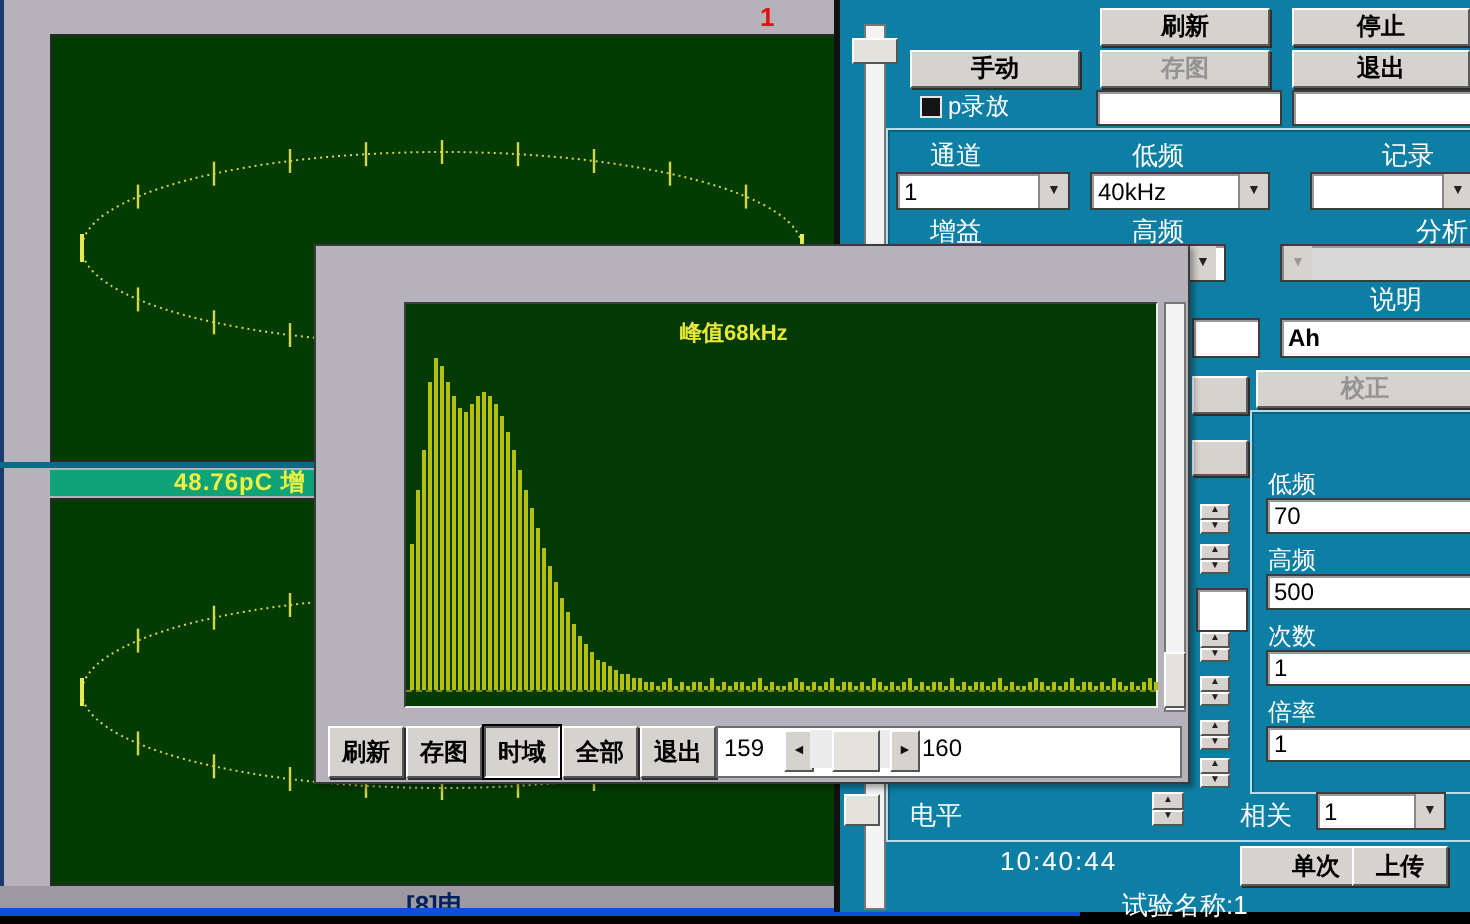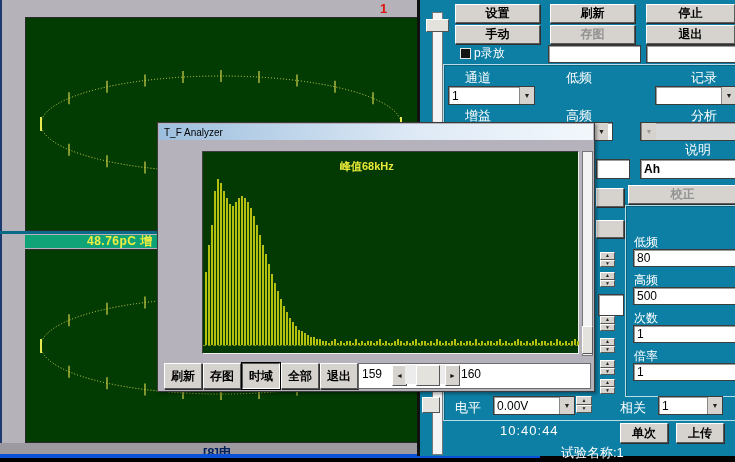--- a/index.html
+++ b/index.html
@@ -138,23 +138,20 @@
   <div class="abs" style="left:0;top:454px;width:540px;height:4px;background:#0a50d8;"></div>
   <div class="abs" style="left:0;top:458px;width:735px;height:4px;background:#000;"></div>
   <div class="abs" style="left:540px;top:456px;width:195px;height:6px;background:#000;"></div>
 
   <div class="abs panel" style="left:417px;top:0;width:318px;height:456px;">
 
     <div class="abs slider-track" style="left:12px;top:12px;width:9px;height:441px;"></div>
     <div class="abs slider-thumb" style="left:6px;top:19px;width:21px;height:11px;"></div>
     <div class="abs slider-thumb" style="left:2px;top:397px;width:16px;height:14px;"></div>
 
-    <div class="abs btn" style="left:35px;top:4px;width:83px;height:17px;">
-        <span>设置</span>
-      </div>
     <div class="abs btn" style="left:130px;top:4px;width:83px;height:17px;">
         <span>刷新</span>
       </div>
     <div class="abs btn" style="left:226px;top:4px;width:87px;height:17px;">
         <span>停止</span>
       </div>
 
     <div class="abs btn" style="left:35px;top:25px;width:83px;height:17px;">
         <span>手动</span>
       </div>
@@ -173,28 +170,32 @@
     <div class="abs grp" style="left:23px;top:64px;width:292px;height:355px;"></div>
 
     <div class="abs lbl" style="left:45px;top:69px;">通道</div>
     <div class="abs lbl" style="left:146px;top:69px;">低频</div>
     <div class="abs lbl" style="left:271px;top:69px;">记录</div>
 
     <div class="abs dd" style="left:28px;top:86px;width:85px;height:17px;">
       <span class="dd-text">1</span>
       <span class="dd-btn">▼</span>
     </div>
+    <div class="abs dd" style="left:125px;top:86px;width:88px;height:17px;">
+      <span class="dd-text">40kHz</span>
+      <span class="dd-btn">▼</span>
+    </div>
     <div class="abs dd" style="left:235px;top:86px;width:80px;height:17px;">
       <span class="dd-text"></span>
       <span class="dd-btn">▼</span>
     </div>
 
     <div class="abs lbl" style="left:45px;top:107px;">增益</div>
     <div class="abs lbl" style="left:146px;top:107px;">高频</div>
-    <div class="abs lbl" style="left:271px;top:107px;">分析</div>
+    <div class="abs lbl" style="left:288px;top:107px;">分析</div>
 
     <div class="abs dd" style="left:173px;top:122px;width:18px;height:17px;">
       <span class="dd-btn" style="width:13px;">▼</span>
     </div>
 
     <div class="abs dd disabled" style="left:220px;top:122px;width:95px;height:17px;">
       <span class="dd-btn">▼</span>
     </div>
 
     <div class="abs lbl" style="left:265px;top:141px;">说明</div>
@@ -206,21 +207,21 @@
     <div class="abs btn disabled" style="left:176px;top:188px;width:26px;height:17px;"></div>
     <div class="abs btn disabled" style="left:176px;top:220px;width:26px;height:16px;"></div>
     <div class="abs btn disabled" style="left:208px;top:185px;width:107px;height:17px;">
       <span>校正</span>
       </div>
 
     <div class="abs grp" style="left:205px;top:205px;width:112px;height:190px;"></div>
 
     <div class="abs lbl" style="left:214px;top:234px;font-size:12px;">低频</div>
     <div class="abs field" style="left:213px;top:249px;width:97px;height:16px;">
-        <span>80</span>
+        <span>70</span>
       </div>
     <div class="abs lbl" style="left:214px;top:272px;font-size:12px;">高频</div>
     <div class="abs field" style="left:213px;top:287px;width:97px;height:16px;">
         <span>500</span>
       </div>
     <div class="abs lbl" style="left:214px;top:310px;font-size:12px;">次数</div>
     <div class="abs field" style="left:213px;top:325px;width:97px;height:16px;">
         <span>1</span>
       </div>
     <div class="abs lbl" style="left:214px;top:348px;font-size:12px;">倍率</div>
@@ -248,48 +249,41 @@
     <div class="abs spin" style="left:180px;top:360px;width:15px;height:15px;">
         <div>▲</div>
         <div>▼</div>
       </div>
     <div class="abs spin" style="left:180px;top:379px;width:15px;height:15px;">
         <div>▲</div>
         <div>▼</div>
       </div>
 
     <div class="abs lbl" style="left:35px;top:399px;">电平</div>
-    <div class="abs dd" style="left:73px;top:396px;width:80px;height:17px;">
-      <span class="dd-text">0.00V</span>
-      <span class="dd-btn">▼</span>
-    </div>
     <div class="abs spin" style="left:156px;top:396px;width:16px;height:17px;">
         <div>▲</div>
         <div>▼</div>
       </div>
     <div class="abs lbl" style="left:200px;top:399px;">相关</div>
     <div class="abs dd" style="left:238px;top:396px;width:63px;height:17px;">
       <span class="dd-text">1</span>
       <span class="dd-btn">▼</span>
     </div>
 
     <div class="abs time-text" style="left:80px;top:423px;">10:40:44</div>
-    <div class="abs btn" style="left:200px;top:423px;width:46px;height:18px;">
+    <div class="abs btn" style="left:200px;top:423px;width:46px;height:18px;padding-left:14px;">
         <span>单次</span>
       </div>
     <div class="abs btn" style="left:256px;top:423px;width:46px;height:18px;">
         <span>上传</span>
       </div>
     <div class="abs lbl" style="left:141px;top:444px;">试验名称:1</div>
   </div>
 
   <div class="abs" id="tfwin">
-    <div class="abs titlebar">
-      <span>T_F Analyzer</span>
-    </div>
 
     <div class="abs plot">
       <div class="abs peak" style="left:137px;top:7px;">峰值68kHz</div>
       <div class="baseline"></div>
       <div id="histo" class="abs" style="left:0;top:0;width:375px;height:201px;">
           <div class="histo-bar" style="left: 2px; height: 73px;"></div>
           <div class="histo-bar" style="left: 5px; height: 100px;"></div>
           <div class="histo-bar" style="left: 8px; height: 120px;"></div>
           <div class="histo-bar" style="left: 11px; height: 154px;"></div>
           <div class="histo-bar" style="left: 14px; height: 166px;"></div>

